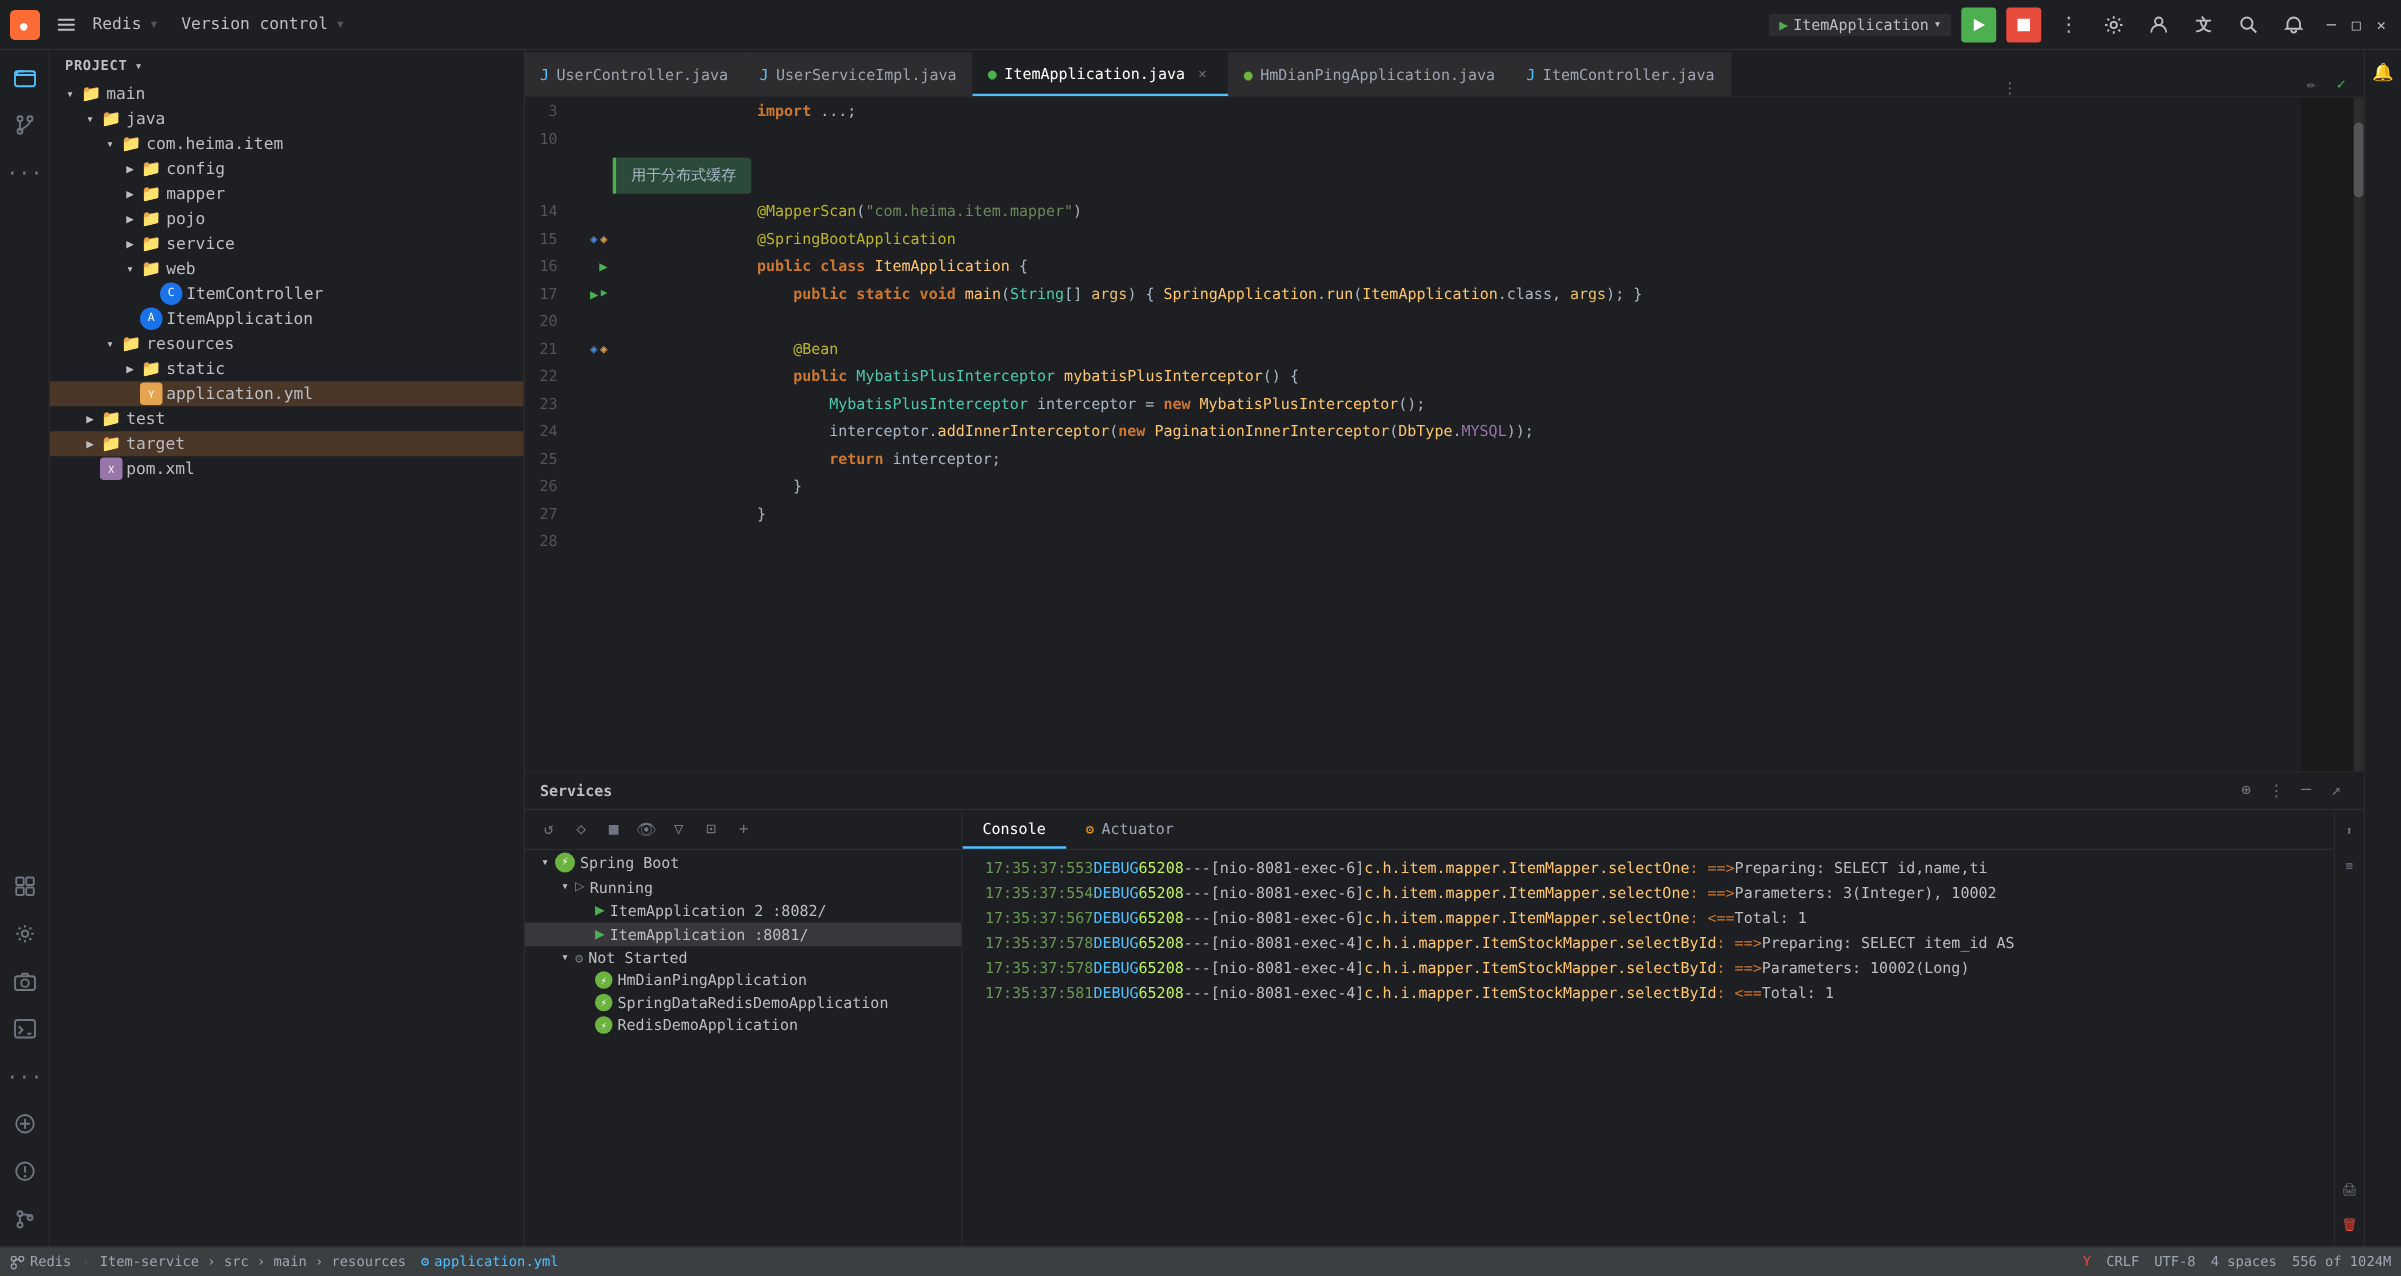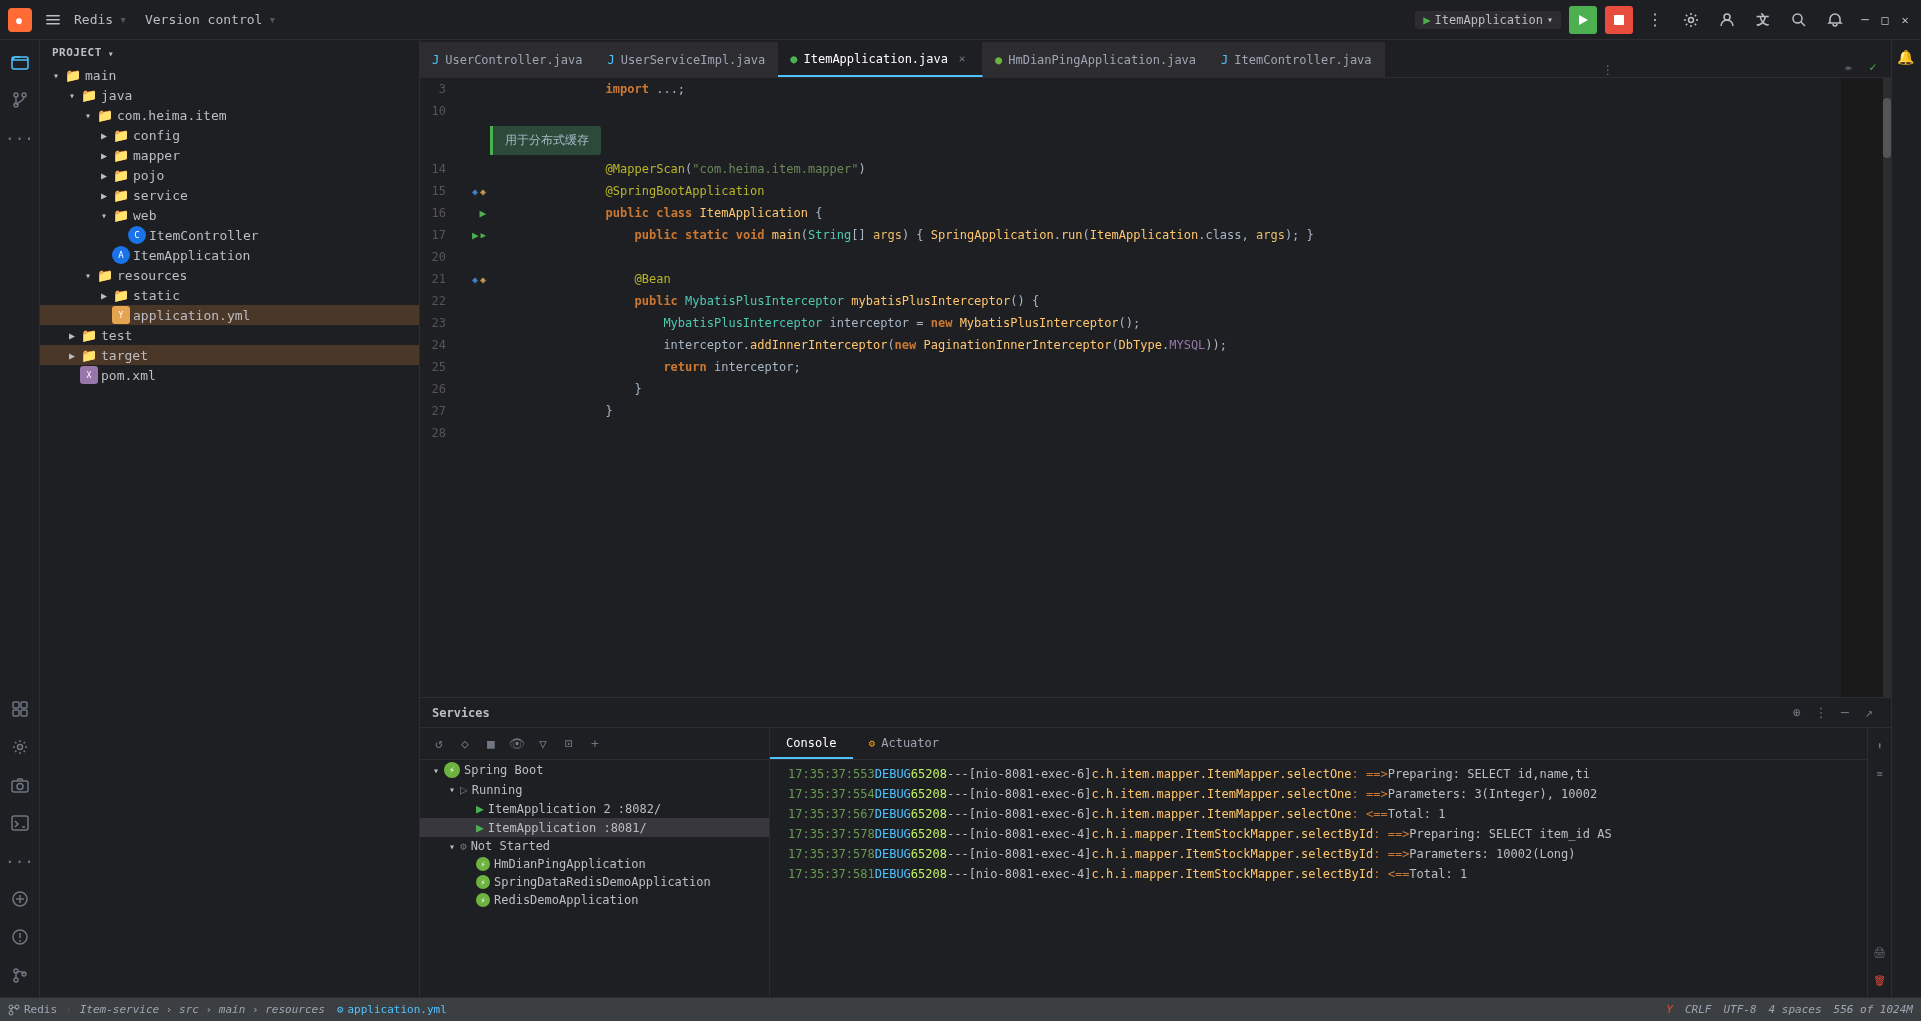--- a/index.html
+++ b/index.html
@@ -290,21 +290,21 @@
     .str { color: #6a8759; }
     .ann { color: #bbb529; }
     .fn { color: #ffc66d; }
     .cls { color: #ffc66d; }
     .param { color: #e8bf6a; }
     .plain { color: #a9b7c6; }
     .type { color: #4ec9b0; }
 
     
     .bottom-panel {
-      height: 300px;
+      height: 380px;
       background: #1e1f22;
       border-top: 1px solid #2d2d30;
       display: flex;
       flex-direction: column;
       flex-shrink: 0;
     }
     .panel-header {
       height: 30px;
       background: #1e1f22;
       display: flex;
@@ -454,21 +454,21 @@
     }
     .status-left { display: flex; align-items: center; gap: 8px; }
     .status-right { margin-left: auto; display: flex; align-items: center; gap: 12px; }
     .status-branch {
       display: flex;
       align-items: center;
       gap: 4px;
       color: #9da5b4;
       cursor: pointer;
     }
-    .status-item { cursor: pointer; font-style: italic; }
+    .status-item { cursor: pointer; }
     .status-error { color: #e74c3c; }
     .status-file { color: #4fc1ff; }
 
     
     ::-webkit-scrollbar { width: 6px; height: 6px; }
     ::-webkit-scrollbar-track { background: transparent; }
     ::-webkit-scrollbar-thumb { background: #424447; border-radius: 3px; }
 
     
     .right-sidebar {

